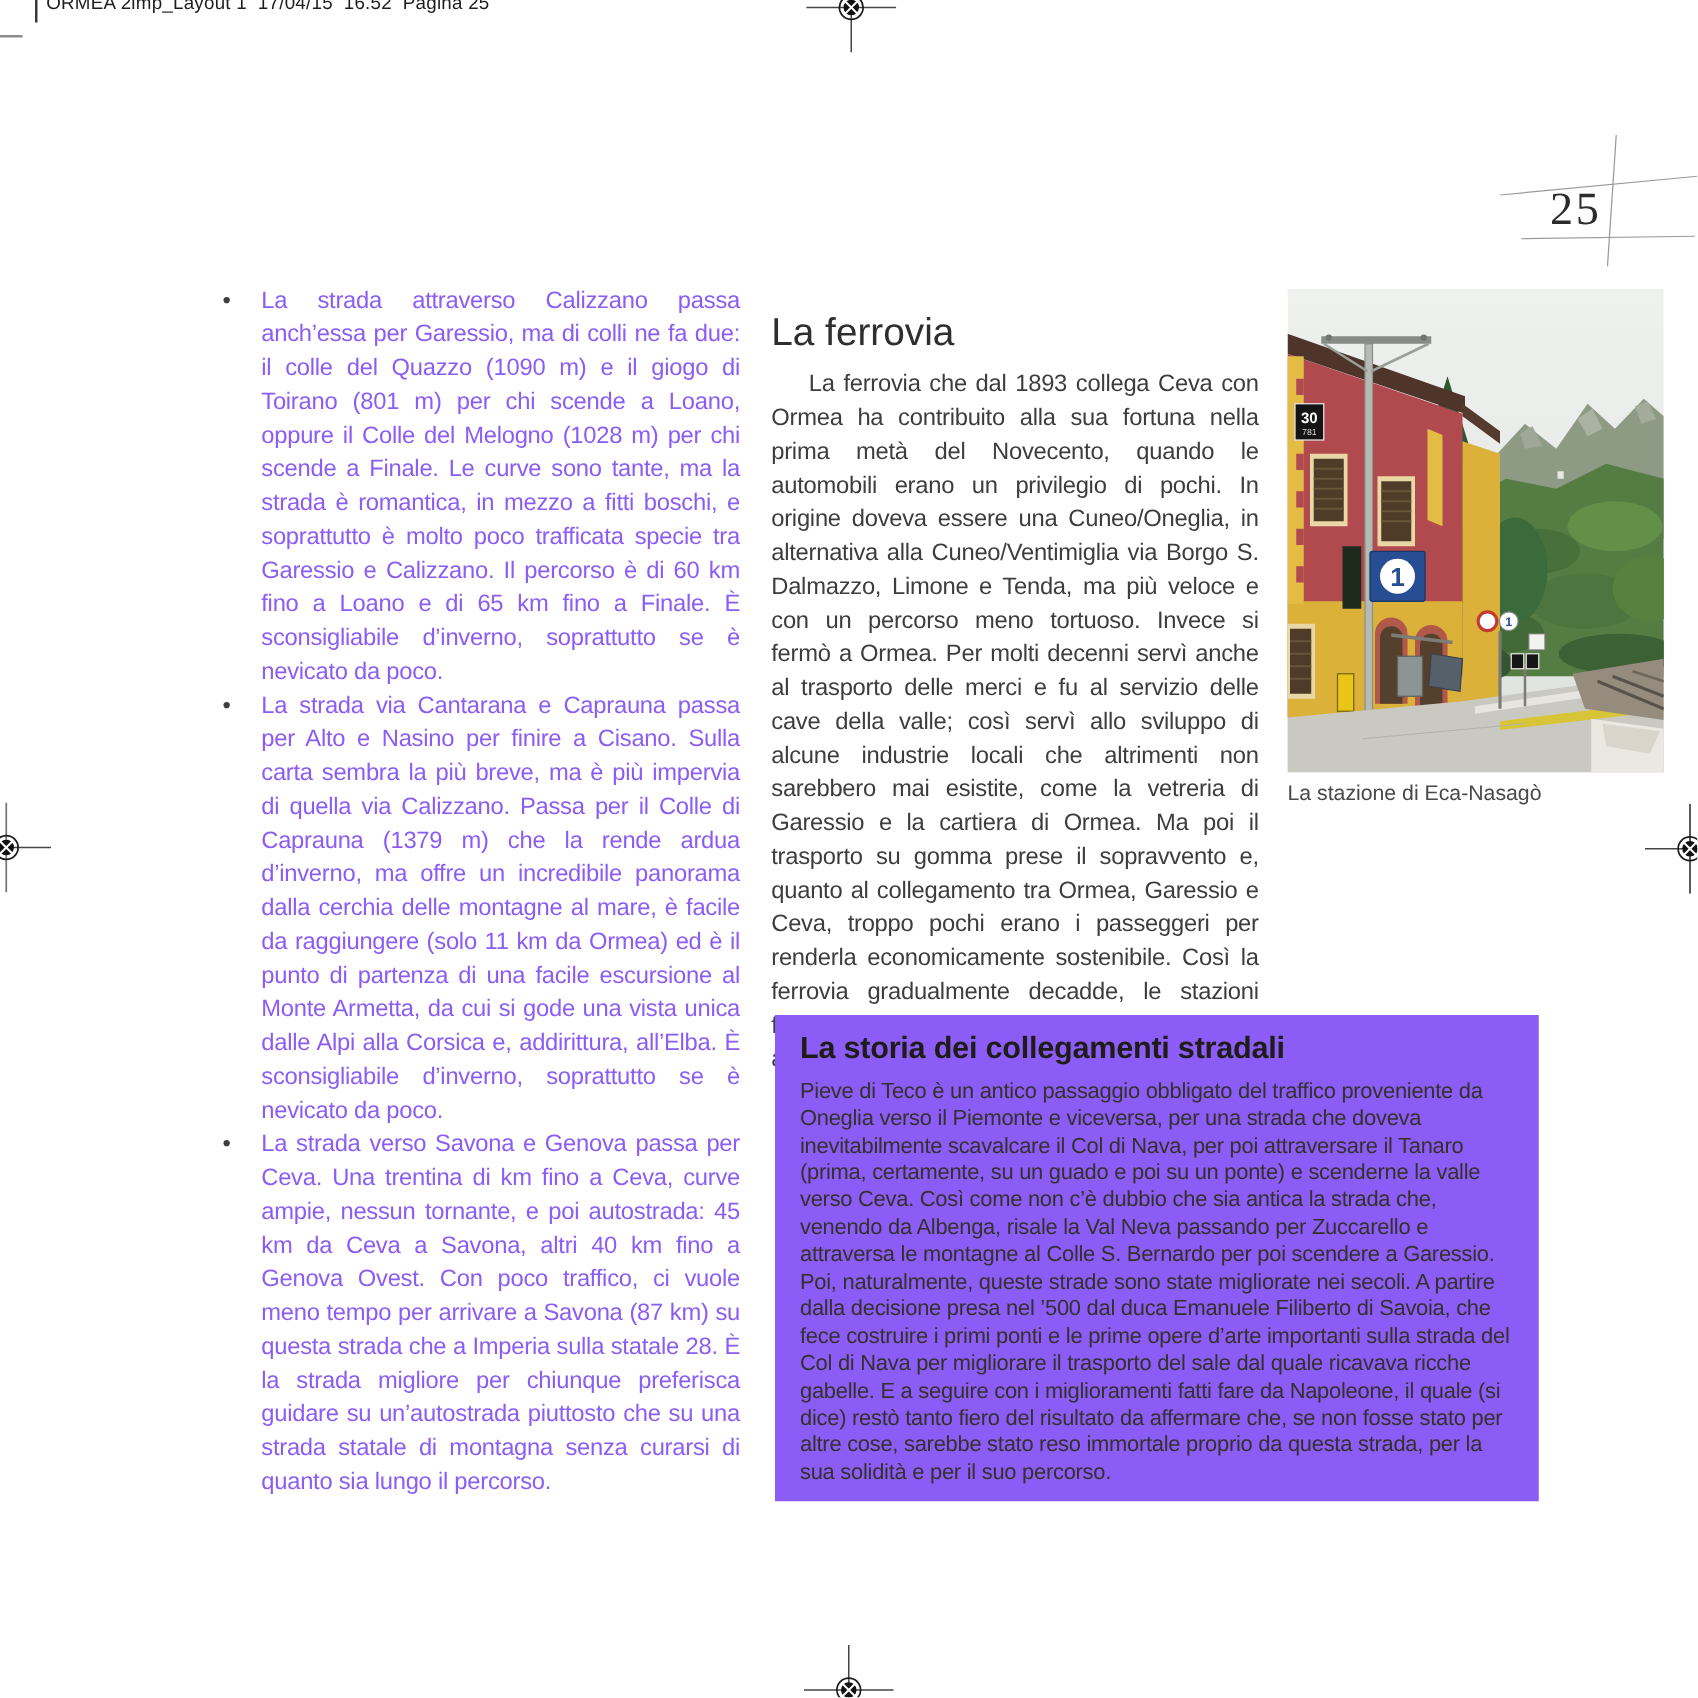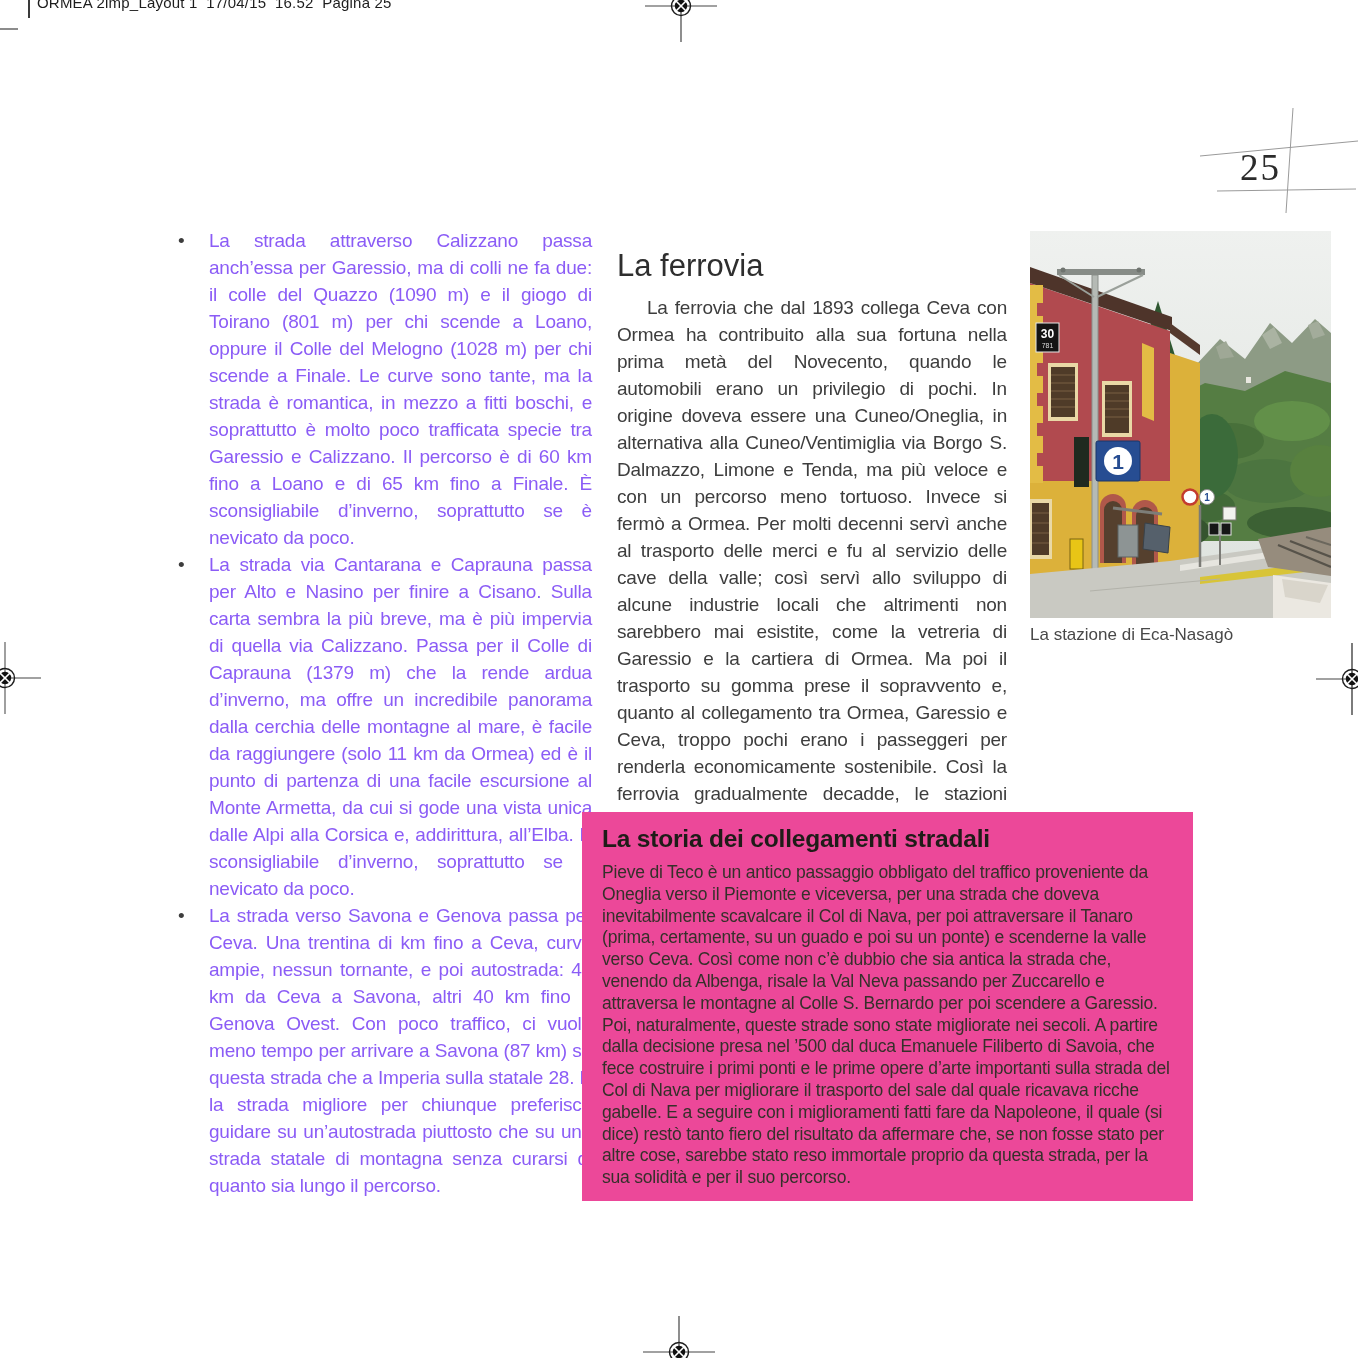--- a/index.html
+++ b/index.html
@@ -36,22 +36,22 @@
   .mid-col p{
     margin:0;font-size:19px;line-height:27px;text-align:justify;color:#3d3d3d;
     text-indent:30px;letter-spacing:-0.2px;hyphens:auto;
   }
   
   .photo-wrap{position:absolute;left:1030px;top:231px;width:339px;}
   .photo-wrap svg{display:block;}
   .photo-caption{margin:7px 0 16px 0;font-size:17px;color:#484848;}
   
   .info-box{
-    position:absolute;left:582px;top:812px;width:611px;height:389px;
-    background:#ec4899;box-sizing:border-box;padding:13px 20px 16px 20px;
+    position:absolute;left:620px;top:812px;width:611px;height:389px;
+    background:#8b5cf6;box-sizing:border-box;padding:13px 20px 16px 20px;
   }
   .info-box h2{margin:0 0 9px 0;font-size:24.5px;font-weight:700;color:#1f1c18;letter-spacing:-0.2px;}
   .info-box p{
     margin:0;font-size:17.5px;line-height:21.8px;color:#35302a;
     letter-spacing:-0.2px;
   }
 </style>
 </head>
 <body>
 

